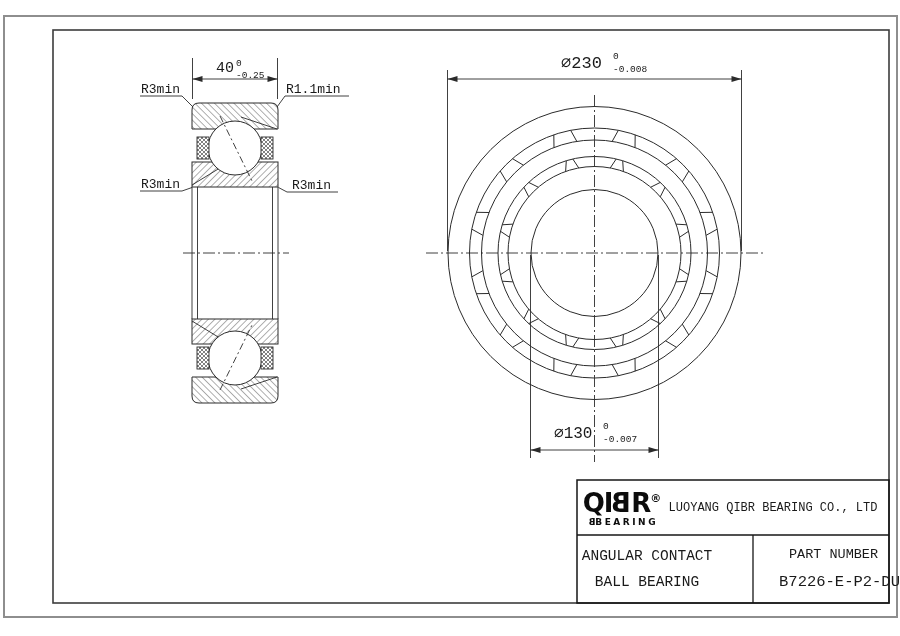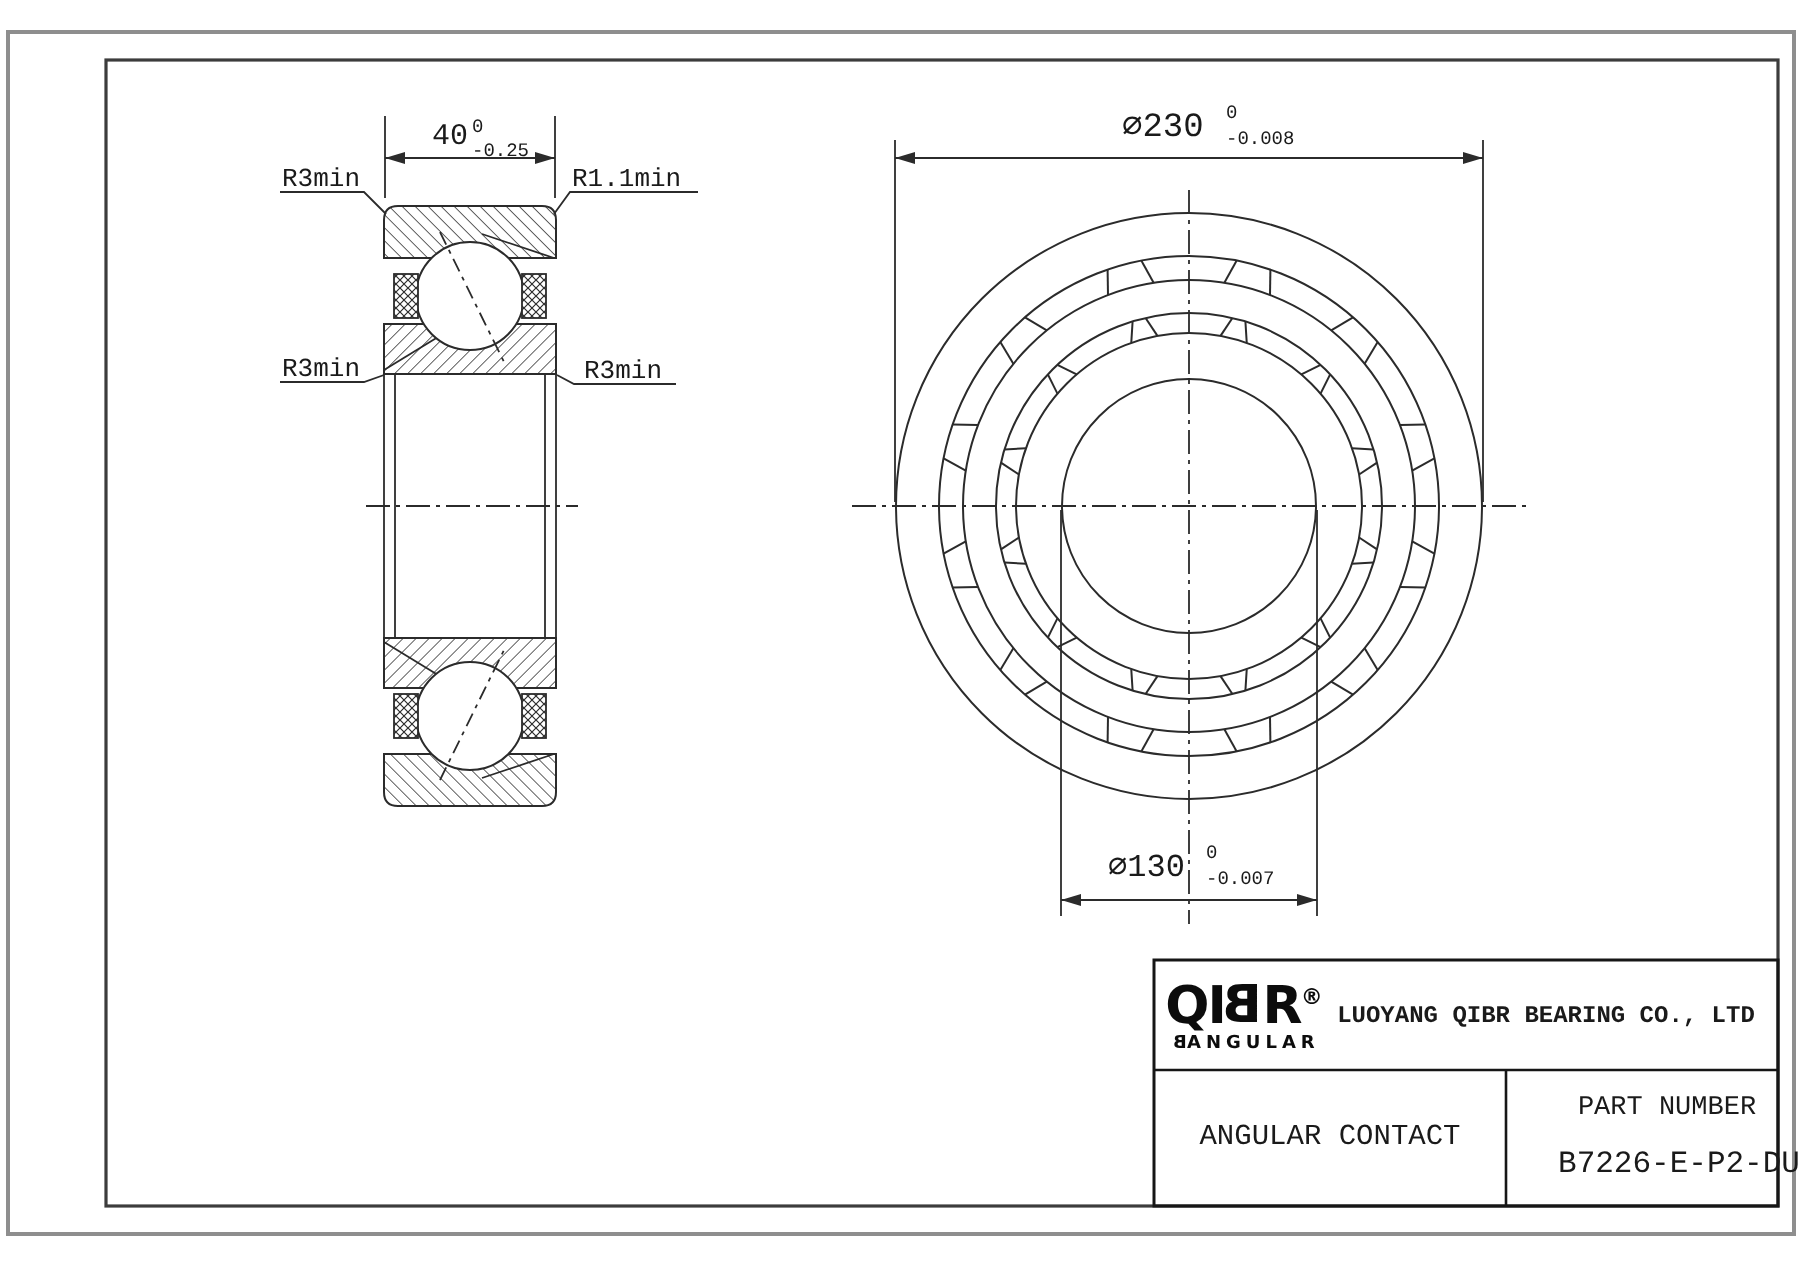--- a/index.html
+++ b/index.html
@@ -19,21 +19,21 @@
 
   
   .tb{position:absolute;display:flex;align-items:center;justify-content:center;
       flex-direction:column;text-align:center;}
   .logo-word{font-family:"DejaVu Sans","Liberation Sans",sans-serif;font-weight:900;
              font-size:26px;line-height:24px;letter-spacing:-1px;color:#0c0c0c;}
   .logo-reg{font-size:11px;font-weight:700;vertical-align:super;letter-spacing:0;}
   .logo-sub{font-family:"DejaVu Sans","Liberation Sans",sans-serif;font-weight:800;
             font-size:9px;letter-spacing:2.5px;color:#0c0c0c;margin-top:2px;}
   .mirror{display:inline-block;transform:scaleX(-1);}
-  .company-line{font-size:12px;line-height:17px;white-space:nowrap;font-weight:bold;}
+  .company-line{font-size:12px;line-height:17px;white-space:nowrap;}
   .url-line{font-size:12.5px;line-height:18px;white-space:nowrap;}
   .cell-line1{font-size:14.5px;line-height:26px;white-space:nowrap;}
   .cell-line2{font-size:14.5px;line-height:26px;white-space:nowrap;}
   .pn-label{font-size:13.5px;line-height:26px;white-space:nowrap;}
   .pn-value{font-size:15.5px;line-height:28px;white-space:nowrap;margin-left:12px;}
 </style>
 </head>
 <body>
 
 <div id="stage">
@@ -190,29 +190,30 @@
 
   <g>
     <rect x="577" y="480" width="312" height="123" fill="none" stroke="#161616" stroke-width="1.5"></rect>
     <line x1="577" y1="535" x2="889" y2="535" stroke="#161616" stroke-width="1.3"></line>
     <line x1="753" y1="535" x2="753" y2="603" stroke="#161616" stroke-width="1.3"></line>
   </g>
 </svg>
 
 <div class="tb" style="left:581px;top:483px;width:82px;height:48px;">
   <div class="logo-word"><span>Q</span><span>I</span><span class="mirror">B</span><span>R</span><span class="logo-reg">®</span></div>
-  <div class="logo-sub"><span class="mirror">B</span><span>ANGULAR</span></div>
+  <div class="logo-sub"><span class="mirror">B</span><span>BEARING</span></div>
 </div>
 
 <div class="tb" style="left:660px;top:483px;width:226px;height:50px;">
   <div class="company-line">LUOYANG QIBR BEARING CO., LTD</div>
 </div>
 
-<div class="tb" style="left:578px;top:536px;width:174px;height:66px;">
+<div class="tb" style="left:560px;top:536px;width:174px;height:66px;">
   <div class="cell-line1">ANGULAR CONTACT</div>
+  <div class="cell-line2">BALL BEARING</div>
 </div>
 
 <div class="tb" style="left:754px;top:536px;width:159px;height:66px;text-align:center;">
   <div class="pn-label">PART NUMBER</div>
   <div class="pn-value">B7226-E-P2-DU</div>
 </div>
 
 </div>
 
 </body></html>

